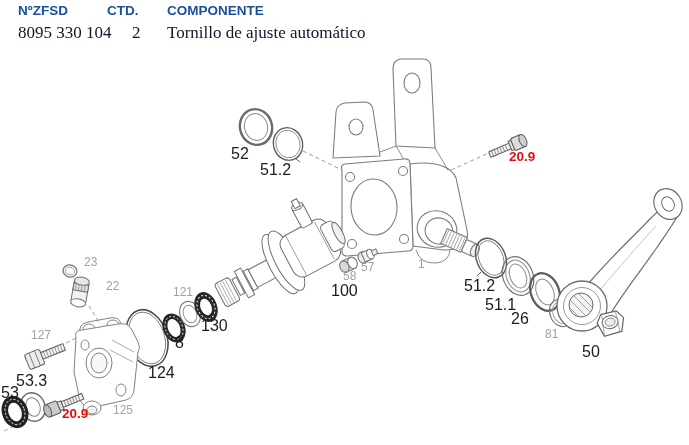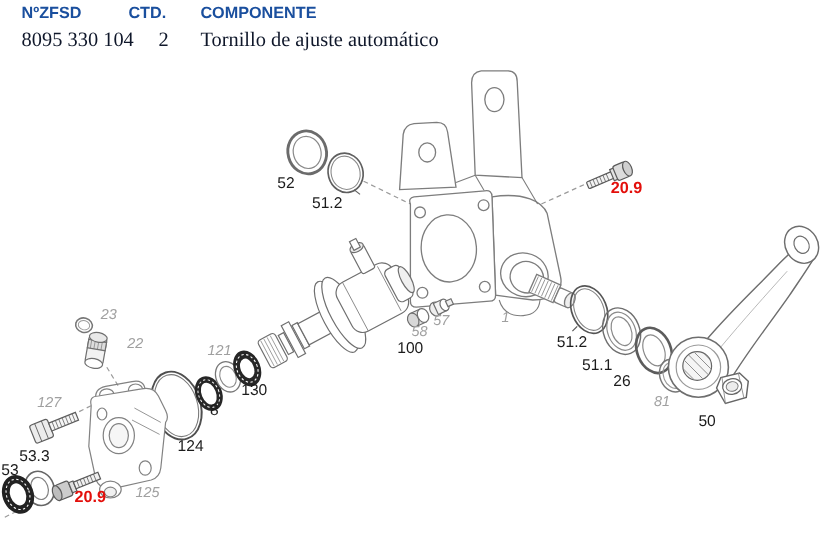--- a/index.html
+++ b/index.html
@@ -1,22 +1,22 @@
 <!DOCTYPE html>
 <html><head>
 <meta charset="utf-8">
 <style>
   html,body{margin:0;padding:0;background:#fff;}
   .stage{position:relative;width:689px;height:441px;background:#ffffff;overflow:hidden;
          font-family:"Liberation Sans",sans-serif;}
   .stage svg{position:absolute;left:0;top:0;}
   .hcell{position:absolute;color:#1a4f9e;font-weight:bold;font-size:13.5px;white-space:nowrap;}
   .rcell{position:absolute;color:#0f172a;font-size:17px;white-space:nowrap;font-family:Liberation Serif, serif;}
-  .lbl{position:absolute;font-size:13px;color:#1c1c1c;white-space:nowrap;line-height:1;}
-  .lbl.g{color:#a0a0a0;font-style:italic;font-size:12px;}
+  .lbl{position:absolute;font-size:16px;color:#1c1c1c;white-space:nowrap;line-height:1;}
+  .lbl.g{color:#a0a0a0;font-size:12px;}
   .lbl.r{color:#e30f0b;font-weight:bold;font-size:13.5px;}
 </style>
 </head>
 <body>
 
 <div class="stage">
 
   <svg width="689" height="445" viewBox="0 0 689 445">
     <defs>
       <clipPath id="boreClip">

